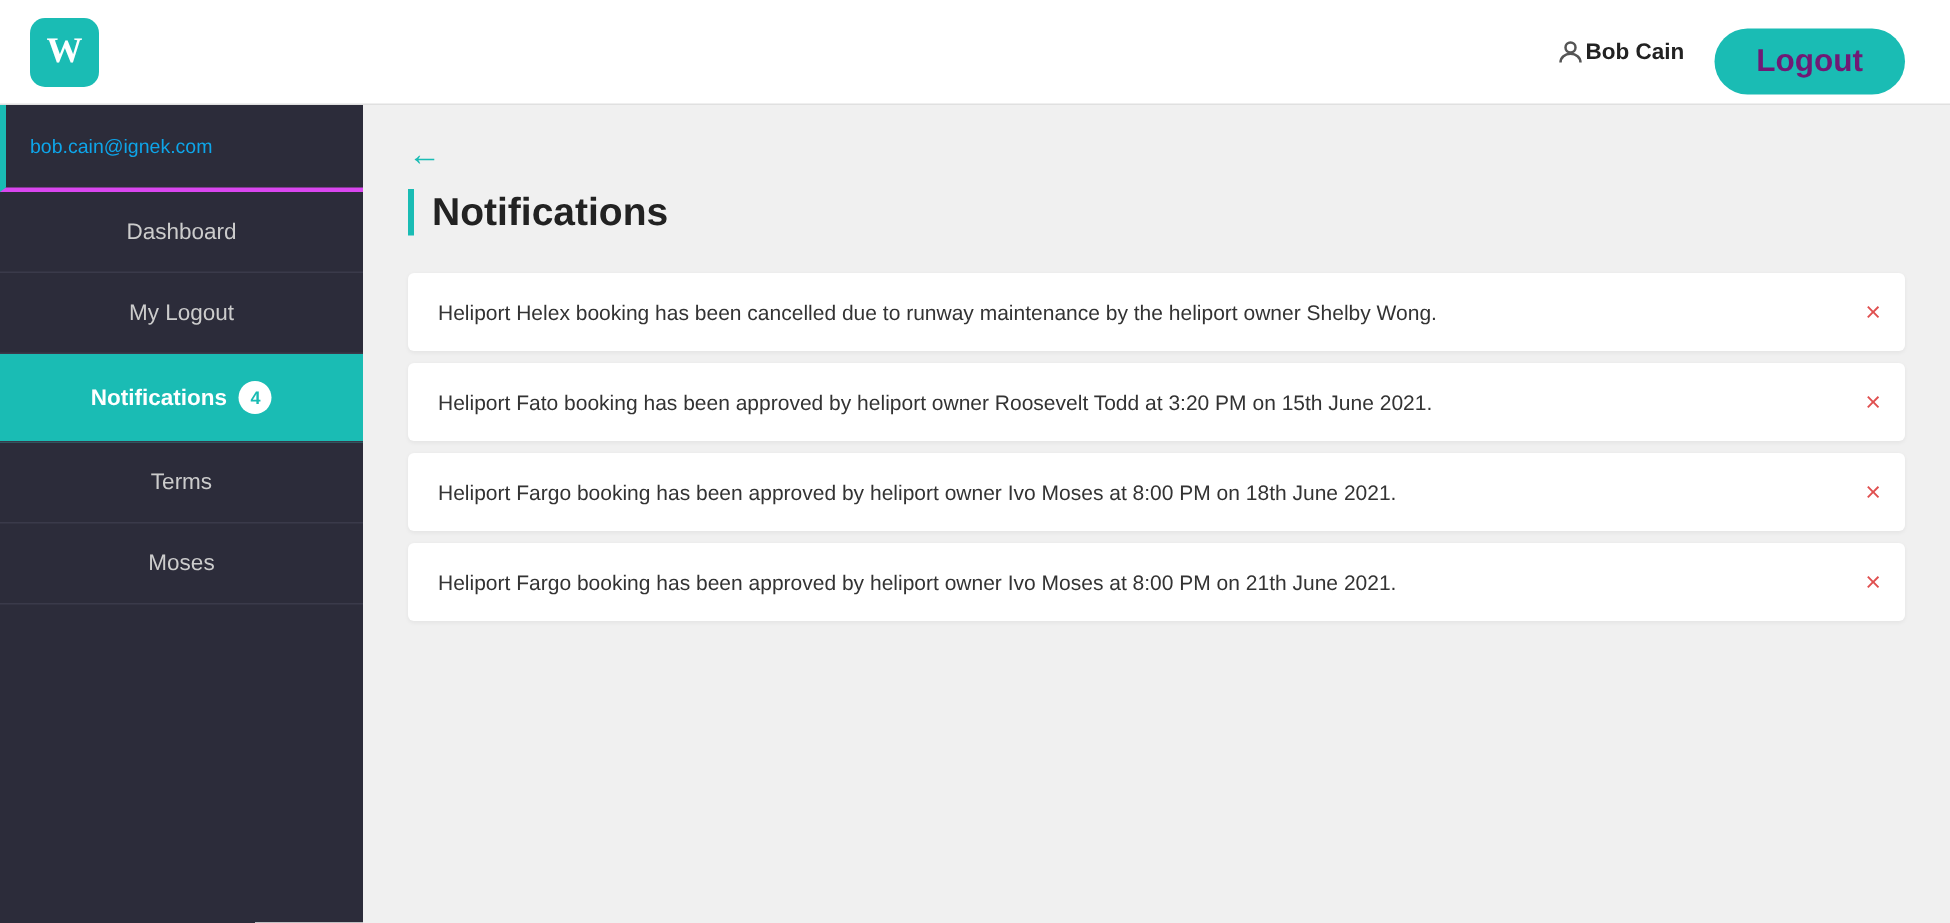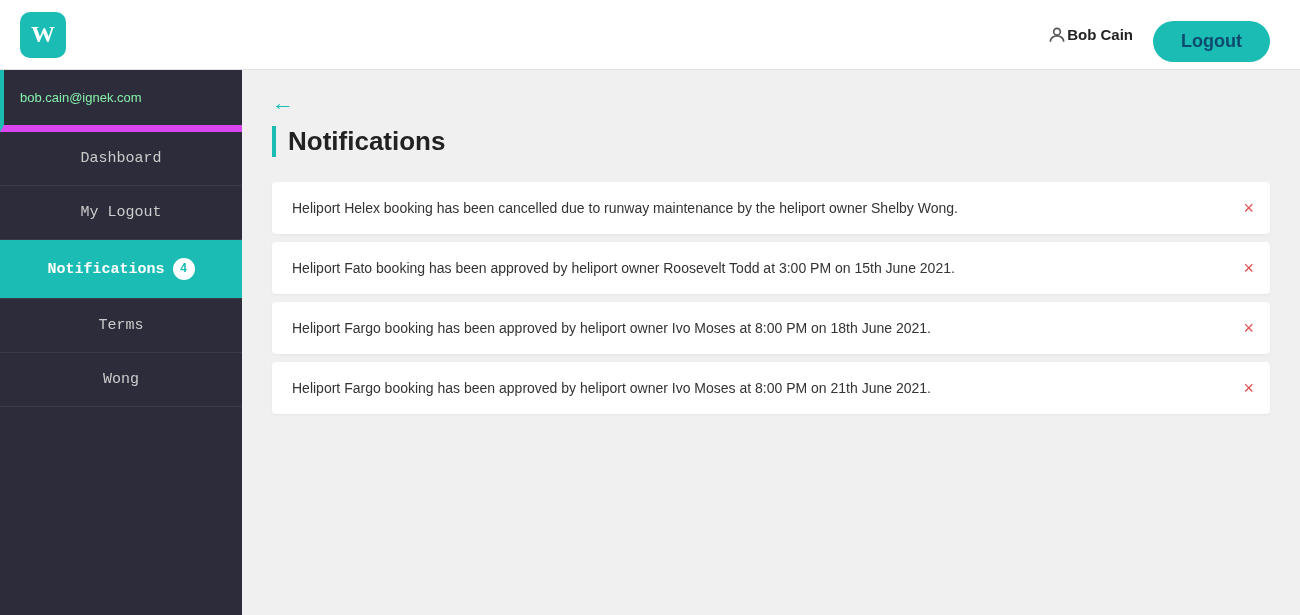--- a/index.html
+++ b/index.html
@@ -46,25 +46,25 @@
       height: 20px;
       color: #555;
     }
     .header-user .user-name {
       font-size: 15px;
       font-weight: bold;
       color: #222;
     }
     .logout-btn {
       background: #1abcb4;
-      color: #0c4a6e;
+      color: #701a75;
       border: none;
       border-radius: 25px;
       padding: 10px 28px;
-      font-size: 18px;
+      font-size: 21px;
       font-weight: bold;
       cursor: pointer;
       margin-top: 13px;
     }
 
     
     .layout {
       display: flex;
       flex: 1;
       overflow: hidden;
@@ -73,29 +73,28 @@
     
     .sidebar {
       width: 242px;
       background: #2c2c3a;
       display: flex;
       flex-direction: column;
       flex-shrink: 0;
     }
     .sidebar-email {
       padding: 20px 16px;
-      color: #86efac;
+      color: #0ea5e9;
       font-size: 13px;
-      border-bottom: 7px solid #d946ef;
+      border-bottom: 3px solid #d946ef;
       border-left: 4px solid #1abcb4;
     }
     .sidebar-nav {
       display: flex;
       flex-direction: column;
-      font-family: Liberation Mono, monospace;
     }
     .sidebar-item {
       padding: 18px 16px;
       color: #ccc;
       font-size: 15px;
       text-align: center;
       cursor: pointer;
       border-bottom: 1px solid #3a3a4a;
       display: flex;
       align-items: center;
@@ -200,33 +199,33 @@
         <span>My Logout</span>
       </div>
       <div class="sidebar-item active">
         <span>Notifications</span>
         <span class="badge">4</span>
       </div>
       <div class="sidebar-item">
         <span>Terms</span>
       </div>
       <div class="sidebar-item">
-        <span>Wong</span>
+        <span>Moses</span>
       </div>
     </nav>
   </div>
 
   <div class="main">
     <div class="back-arrow">←</div>
     <div class="page-title-wrap">
       <h1 class="page-title">Notifications</h1>
     </div>
 
     <div id="notifications-list">
 
     <div class="notification-card"><span>Heliport Helex booking has been cancelled due to runway maintenance by the heliport owner Shelby Wong.</span><button class="close-btn">×</button></div>
-        <div class="notification-card"><span>Heliport Fato booking has been approved by heliport owner Roosevelt Todd at 3:00 PM on 15th June 2021.</span><button class="close-btn">×</button></div>
+        <div class="notification-card"><span>Heliport Fato booking has been approved by heliport owner Roosevelt Todd at 3:20 PM on 15th June 2021.</span><button class="close-btn">×</button></div>
         <div class="notification-card"><span>Heliport Fargo booking has been approved by heliport owner Ivo Moses at 8:00 PM on 18th June 2021.</span><button class="close-btn">×</button></div>
         <div class="notification-card"><span>Heliport Fargo booking has been approved by heliport owner Ivo Moses at 8:00 PM on 21th June 2021.</span><button class="close-btn">×</button></div>
       </div>
   </div>
 
 </div>
 
 </body></html>

